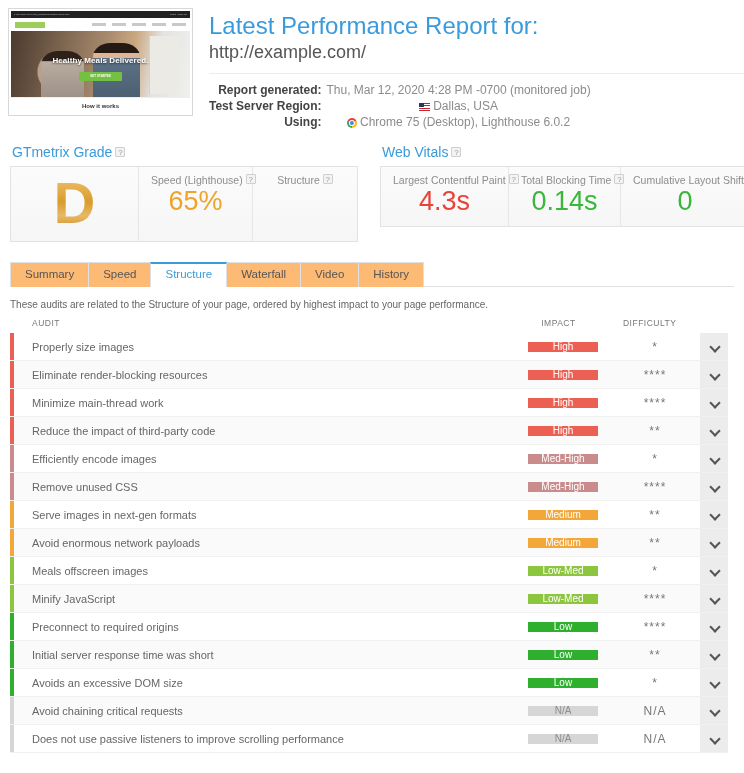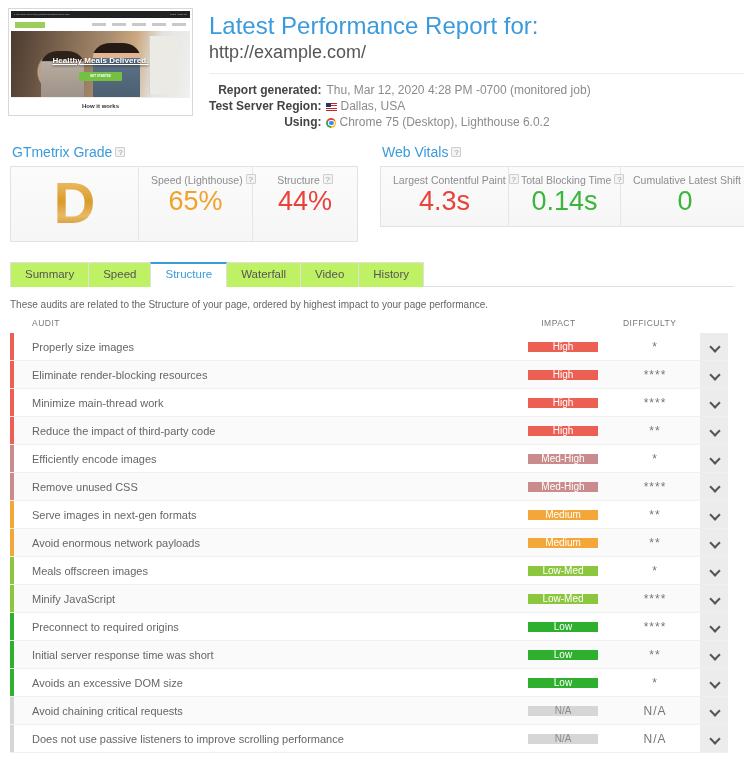--- a/index.html
+++ b/index.html
@@ -57,21 +57,21 @@
     background:linear-gradient(180deg,#241a13 0 18%,#e0b495 19% 27%,#5d7287 28%,#4c6072 100%);
     border-radius:38% 38% 0 0 / 26% 26% 0 0;
   }
   .thumb .t-hero .t-fridge {
     position:absolute; right:6%; top:8%; width:17%; height:88%;
     background:#eceae5; border-left:1px solid #d6d2cb;
   }
   .thumb .t-headline {
     position:absolute; left:0; right:0; top:44%;
     text-align:center; color:#fff; font-size:8px; font-weight:bold;
-    text-shadow:0 1px 2px rgba(0,0,0,.6); letter-spacing:.1px;text-decoration:underline;
+    text-shadow:0 1px 2px rgba(0,0,0,.6); letter-spacing:.1px;
   }
   .thumb .t-cta {
     position:absolute; left:38%; top:60%; width:24%; height:9px;
     background:#74c043; border-radius:1px;
   }
   .thumb .t-cta b { display:block; font-size:3px; color:#fff; text-align:center; line-height:9px; }
   .thumb .t-footer {
     position:absolute; left:0; right:0; bottom:0; height:16px;
     background:#fff; border-top:1px solid #eee;
     font-size:6px; font-weight:bold; color:#333;
@@ -84,21 +84,21 @@
     margin: 4px 0 2px 0; line-height: 1.15;
   }
   .report-url {
     font-size: 18px; color: #555; font-weight: normal;
     margin: 0 0 10px 0; line-height: 1.2;
   }
   .divider { border-top: 1px solid #ececec; margin: 0 0 8px 0; }
   .meta-table { font-size: 12px; border-collapse: collapse; }
   .meta-table td { padding: 1px 0; vertical-align: top; }
   .meta-label { text-align: right; color: #444; font-weight: bold; padding-right: 5px !important; white-space: nowrap; }
-  .meta-value { color: #8b8b8b; white-space: nowrap; }
+  .meta-value { color: #8b8b8b; white-space: nowrap; text-align: center; }
   .flag-icon {
     display:inline-block; width:11px; height:8px; vertical-align:-1px;
     margin-right:3px; position:relative; overflow:hidden;
     background: repeating-linear-gradient(180deg,#c1272d 0 1.15px,#fff 1.15px 2.3px);
     border:0;
   }
   .flag-icon::before {
     content:""; position:absolute; left:0; top:0; width:5px; height:4.3px; background:#2a3560;
   }
   .chrome-icon {
@@ -151,21 +151,21 @@
   .w-tbt { width: 112px; }
   .w-cls { width: 128px; }
   .w-speed { width: 114px; }
   .w-struct { width: 104px; }
 
   
   .tabs-wrap { margin: 20px 10px 0 10px; position: relative; height: 25px; }
   .tabs { display: flex; position: relative; z-index: 2; }
   .tab {
     padding: 4px 14px 5px 14px; font-size: 11.5px; color: #555;
-    border: 1px solid #e0e0e0; border-bottom: none; background: #bef264;
+    border: 1px solid #e0e0e0; border-bottom: none; background: #fdba74;
     margin-right: -1px; line-height: 15px; cursor: pointer;
   }
   .tab.active {
     color: #3a9bdc; background: #fff;
     border-top: 2px solid #3a9bdc; padding-top: 3px;
     position: relative; z-index: 3;
   }
   .tabs-underline {
     position: absolute; left: 0; right: 0; bottom: 0;
     border-bottom: 1px solid #e0e0e0; z-index: 1;
@@ -295,40 +295,39 @@
       <div class="card-row">
         <div class="card grade-card">
           <div class="grade-letter">D</div>
         </div>
         <div class="card w-speed">
           <div class="card-label"><span>Speed (Lighthouse)</span><span class="qmark">?</span></div>
           <div class="card-value v-orange">65%</div>
         </div>
         <div class="card w-struct">
           <div class="card-label"><span>Structure</span><span class="qmark">?</span></div>
-          <div class="card-value v-red">44%</div>
         </div>
       </div>
     </div>
 
     <div class="score-block vitals">
       <div class="score-heading">
         <span>Web Vitals</span><span class="qmark">?</span>
       </div>
       <div class="card-row">
         <div class="card w-lcp">
           <div class="card-label"><span>Largest Contentful Paint</span><span class="qmark">?</span></div>
           <div class="card-value v-red">4.3s</div>
         </div>
         <div class="card w-tbt">
           <div class="card-label"><span>Total Blocking Time</span><span class="qmark">?</span></div>
           <div class="card-value v-green">0.14s</div>
         </div>
         <div class="card w-cls">
-          <div class="card-label"><span>Cumulative Latest Shift</span></div>
+          <div class="card-label"><span>Cumulative Layout Shift</span></div>
           <div class="card-value v-green">0</div>
         </div>
       </div>
     </div>
   </div>
 
   <div class="tabs-wrap">
     <div class="tabs" id="tabs-container">
         <div class="tab">Summary</div>
         <div class="tab">Speed</div>

